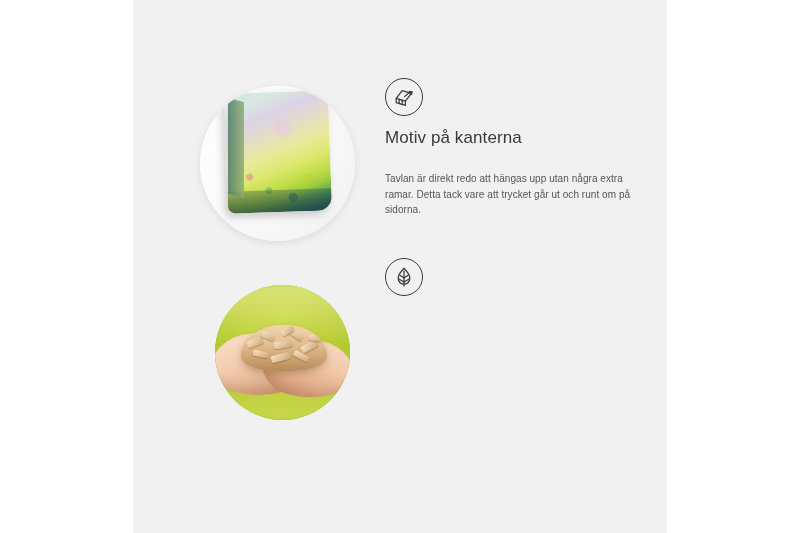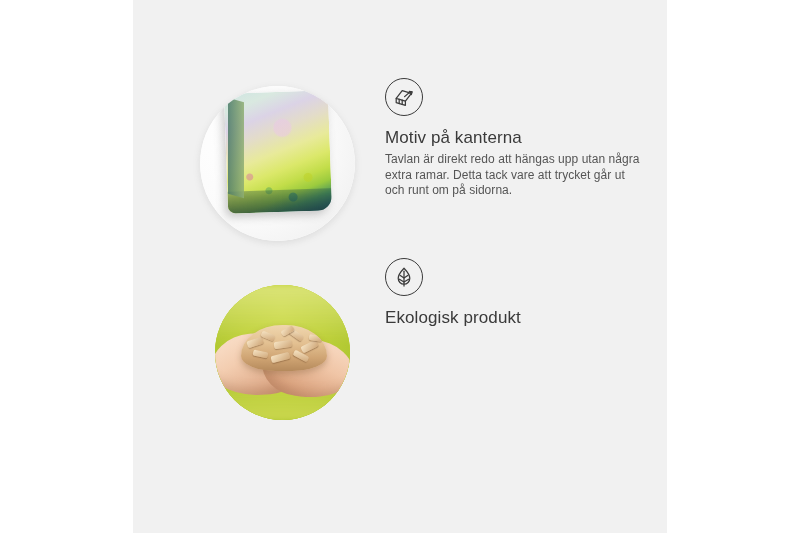--- a/index.html
+++ b/index.html
@@ -147,22 +147,22 @@
 
   .headline {
     margin-top:12px;
     font-size:17px;
     font-weight:400;
     color:#3a3a3a;
     letter-spacing:0.1px;
     line-height:1.2;
   }
   .body-text {
-    margin-top:4px;
-    font-size:12px;
+    margin-top:23px;
+    font-size:10px;
     line-height:15.5px;
     color:#555555;
     letter-spacing:0.05px;
     max-width:262px;
   }
 </style>
 </head>
 <body>
 
 <div class="page">
@@ -220,18 +220,17 @@
 
       <div class="info">
         <div class="icon-badge">
           <svg width="24" height="24" viewBox="0 0 24 24" fill="none" stroke="#3b3b3b" stroke-width="1.25" stroke-linecap="round" stroke-linejoin="round">
             <path d="M12 3.2 C8.2 7.2 6.2 10.2 6.2 13.2 C6.2 16.6 8.8 19.2 12 19.2 C15.2 19.2 17.8 16.6 17.8 13.2 C17.8 10.2 15.8 7.2 12 3.2 Z"></path>
             <path d="M12 6.2 L12 21"></path>
             <path d="M8.3 10.4 L12 13.0 L15.7 10.4"></path>
             <path d="M7.4 14.2 L12 17.0 L16.6 14.2"></path>
           </svg>
         </div>
-        <h2 class="headline">Ekologisk produkt</h2>
       </div>
     </div>
 
   </div>
 </div>
 
 </body></html>

